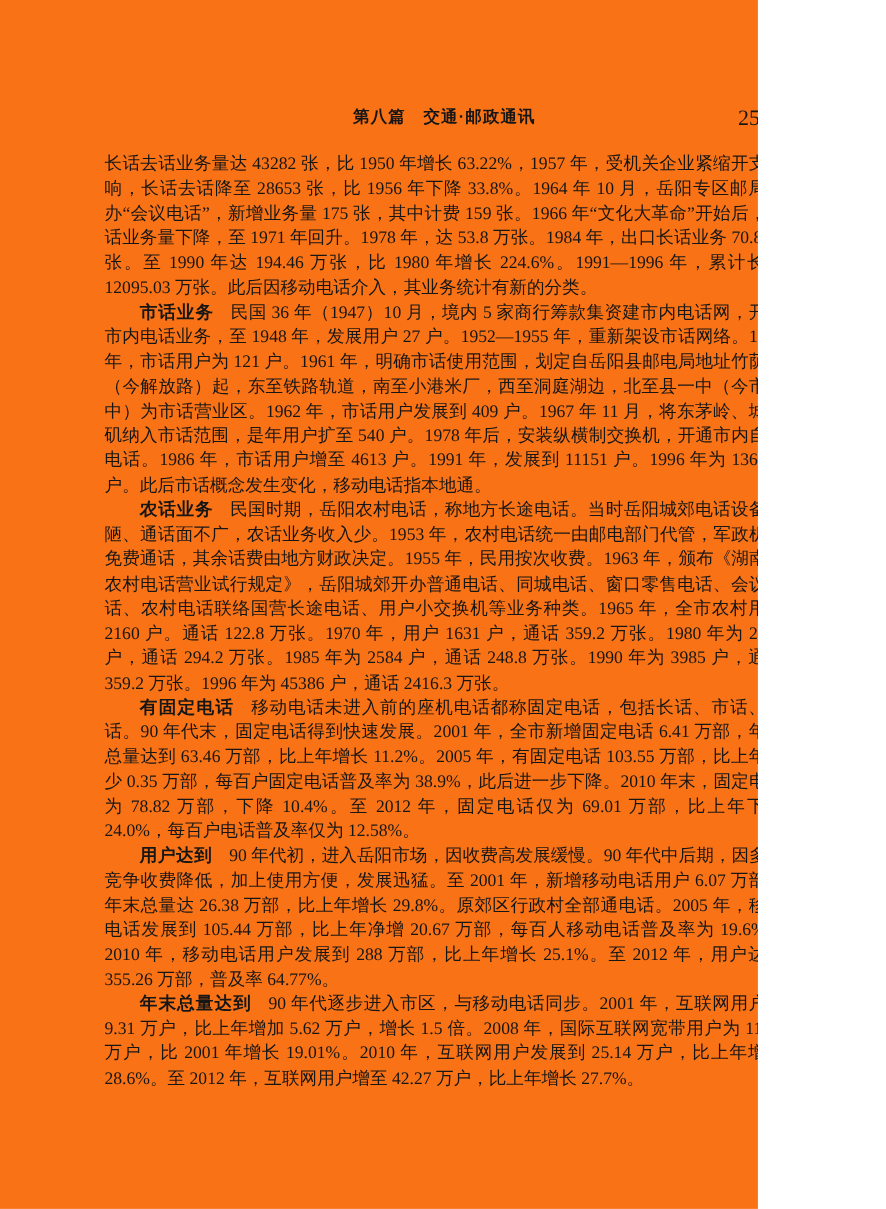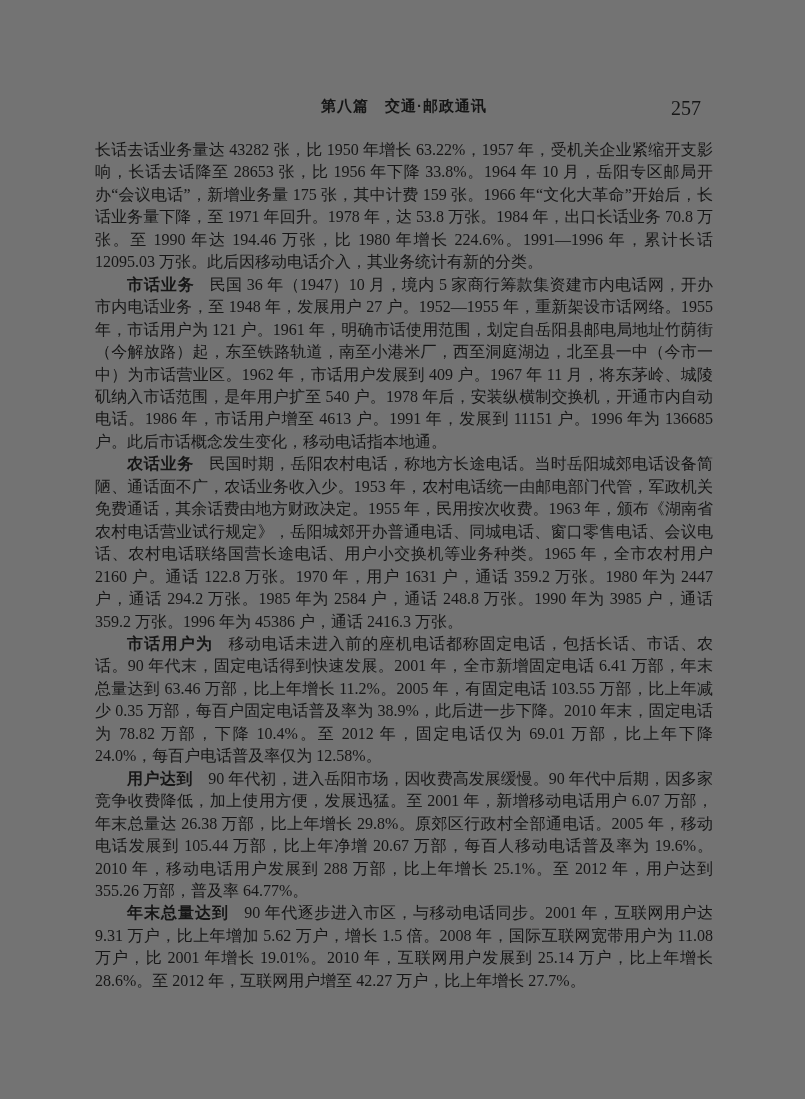--- a/index.html
+++ b/index.html
@@ -2,23 +2,23 @@
 <html><head>
 <meta charset="utf-8">
 <style>
   html, body {
     margin: 0;
     padding: 0;
     background: #ffffff;
   }
   .page {
     position: relative;
-    width: 805px;
+    width: 689px;
     height: 1099px;
-    background: #737373;
+    background: #f97316;
     font-family: "Liberation Serif", "DejaVu Serif", serif;
     color: #161616;
     overflow: hidden;
   }
   .running-head {
     position: absolute;
     top: 97px;
     left: 95px;
     width: 618px;
     height: 22px;
@@ -78,21 +78,21 @@
   </div>
 
   <div class="body-text">
 
     <p class="para continuation"><span>长话去话业务量达 43282 张，比 1950 年增长 63.22%，1957 年，受机关企业紧缩开支影响，长话去话降至 28653 张，比 1956 年下降 33.8%。1964 年 10 月，岳阳专区邮局开办“会议电话”，新增业务量 175 张，其中计费 159 张。1966 年“文化大革命”开始后，长话业务量下降，至 1971 年回升。1978 年，达 53.8 万张。1984 年，出口长话业务 70.8 万张。至 1990 年达 194.46 万张，比 1980 年增长 224.6%。1991—1996 年，累计长话 12095.03 万张。此后因移动电话介入，其业务统计有新的分类。</span></p>
 
     <p class="para"><b class="lead">市话业务</b><span>民国 36 年（1947）10 月，境内 5 家商行筹款集资建市内电话网，开办市内电话业务，至 1948 年，发展用户 27 户。1952—1955 年，重新架设市话网络。1955 年，市话用户为 121 户。1961 年，明确市话使用范围，划定自岳阳县邮电局地址竹荫街（今解放路）起，东至铁路轨道，南至小港米厂，西至洞庭湖边，北至县一中（今市一中）为市话营业区。1962 年，市话用户发展到 409 户。1967 年 11 月，将东茅岭、城陵矶纳入市话范围，是年用户扩至 540 户。1978 年后，安装纵横制交换机，开通市内自动电话。1986 年，市话用户增至 4613 户。1991 年，发展到 11151 户。1996 年为 136685 户。此后市话概念发生变化，移动电话指本地通。</span></p>
 
     <p class="para"><b class="lead">农话业务</b><span>民国时期，岳阳农村电话，称地方长途电话。当时岳阳城郊电话设备简陋、通话面不广，农话业务收入少。1953 年，农村电话统一由邮电部门代管，军政机关免费通话，其余话费由地方财政决定。1955 年，民用按次收费。1963 年，颁布《湖南省农村电话营业试行规定》，岳阳城郊开办普通电话、同城电话、窗口零售电话、会议电话、农村电话联络国营长途电话、用户小交换机等业务种类。1965 年，全市农村用户 2160 户。通话 122.8 万张。1970 年，用户 1631 户，通话 359.2 万张。1980 年为 2447 户，通话 294.2 万张。1985 年为 2584 户，通话 248.8 万张。1990 年为 3985 户，通话 359.2 万张。1996 年为 45386 户，通话 2416.3 万张。</span></p>
 
-    <p class="para"><b class="lead">市话用户为</b><span>移动电话未进入前的座机电话都称固定电话，包括长话、市话、农话。90 年代末，固定电话得到快速发展。2001 年，全市新增固定电话 6.41 万部，年末总量达到 63.46 万部，比上年增长 11.2%。2005 年，有固定电话 103.55 万部，比上年减少 0.35 万部，每百户固定电话普及率为 38.9%，此后进一步下降。2010 年末，固定电话为 78.82 万部，下降 10.4%。至 2012 年，固定电话仅为 69.01 万部，比上年下降 24.0%，每百户电话普及率仅为 12.58%。</span></p>
+    <p class="para"><b class="lead">有固定电话</b><span>移动电话未进入前的座机电话都称固定电话，包括长话、市话、农话。90 年代末，固定电话得到快速发展。2001 年，全市新增固定电话 6.41 万部，年末总量达到 63.46 万部，比上年增长 11.2%。2005 年，有固定电话 103.55 万部，比上年减少 0.35 万部，每百户固定电话普及率为 38.9%，此后进一步下降。2010 年末，固定电话为 78.82 万部，下降 10.4%。至 2012 年，固定电话仅为 69.01 万部，比上年下降 24.0%，每百户电话普及率仅为 12.58%。</span></p>
 
     <p class="para"><b class="lead">用户达到</b><span>90 年代初，进入岳阳市场，因收费高发展缓慢。90 年代中后期，因多家竞争收费降低，加上使用方便，发展迅猛。至 2001 年，新增移动电话用户 6.07 万部，年末总量达 26.38 万部，比上年增长 29.8%。原郊区行政村全部通电话。2005 年，移动电话发展到 105.44 万部，比上年净增 20.67 万部，每百人移动电话普及率为 19.6%。2010 年，移动电话用户发展到 288 万部，比上年增长 25.1%。至 2012 年，用户达到 355.26 万部，普及率 64.77%。</span></p>
 
     <p class="para"><b class="lead">年末总量达到</b><span>90 年代逐步进入市区，与移动电话同步。2001 年，互联网用户达 9.31 万户，比上年增加 5.62 万户，增长 1.5 倍。2008 年，国际互联网宽带用户为 11.08 万户，比 2001 年增长 19.01%。2010 年，互联网用户发展到 25.14 万户，比上年增长 28.6%。至 2012 年，互联网用户增至 42.27 万户，比上年增长 27.7%。</span></p>
 
   </div>
 
 </div>
 
 </body></html>

